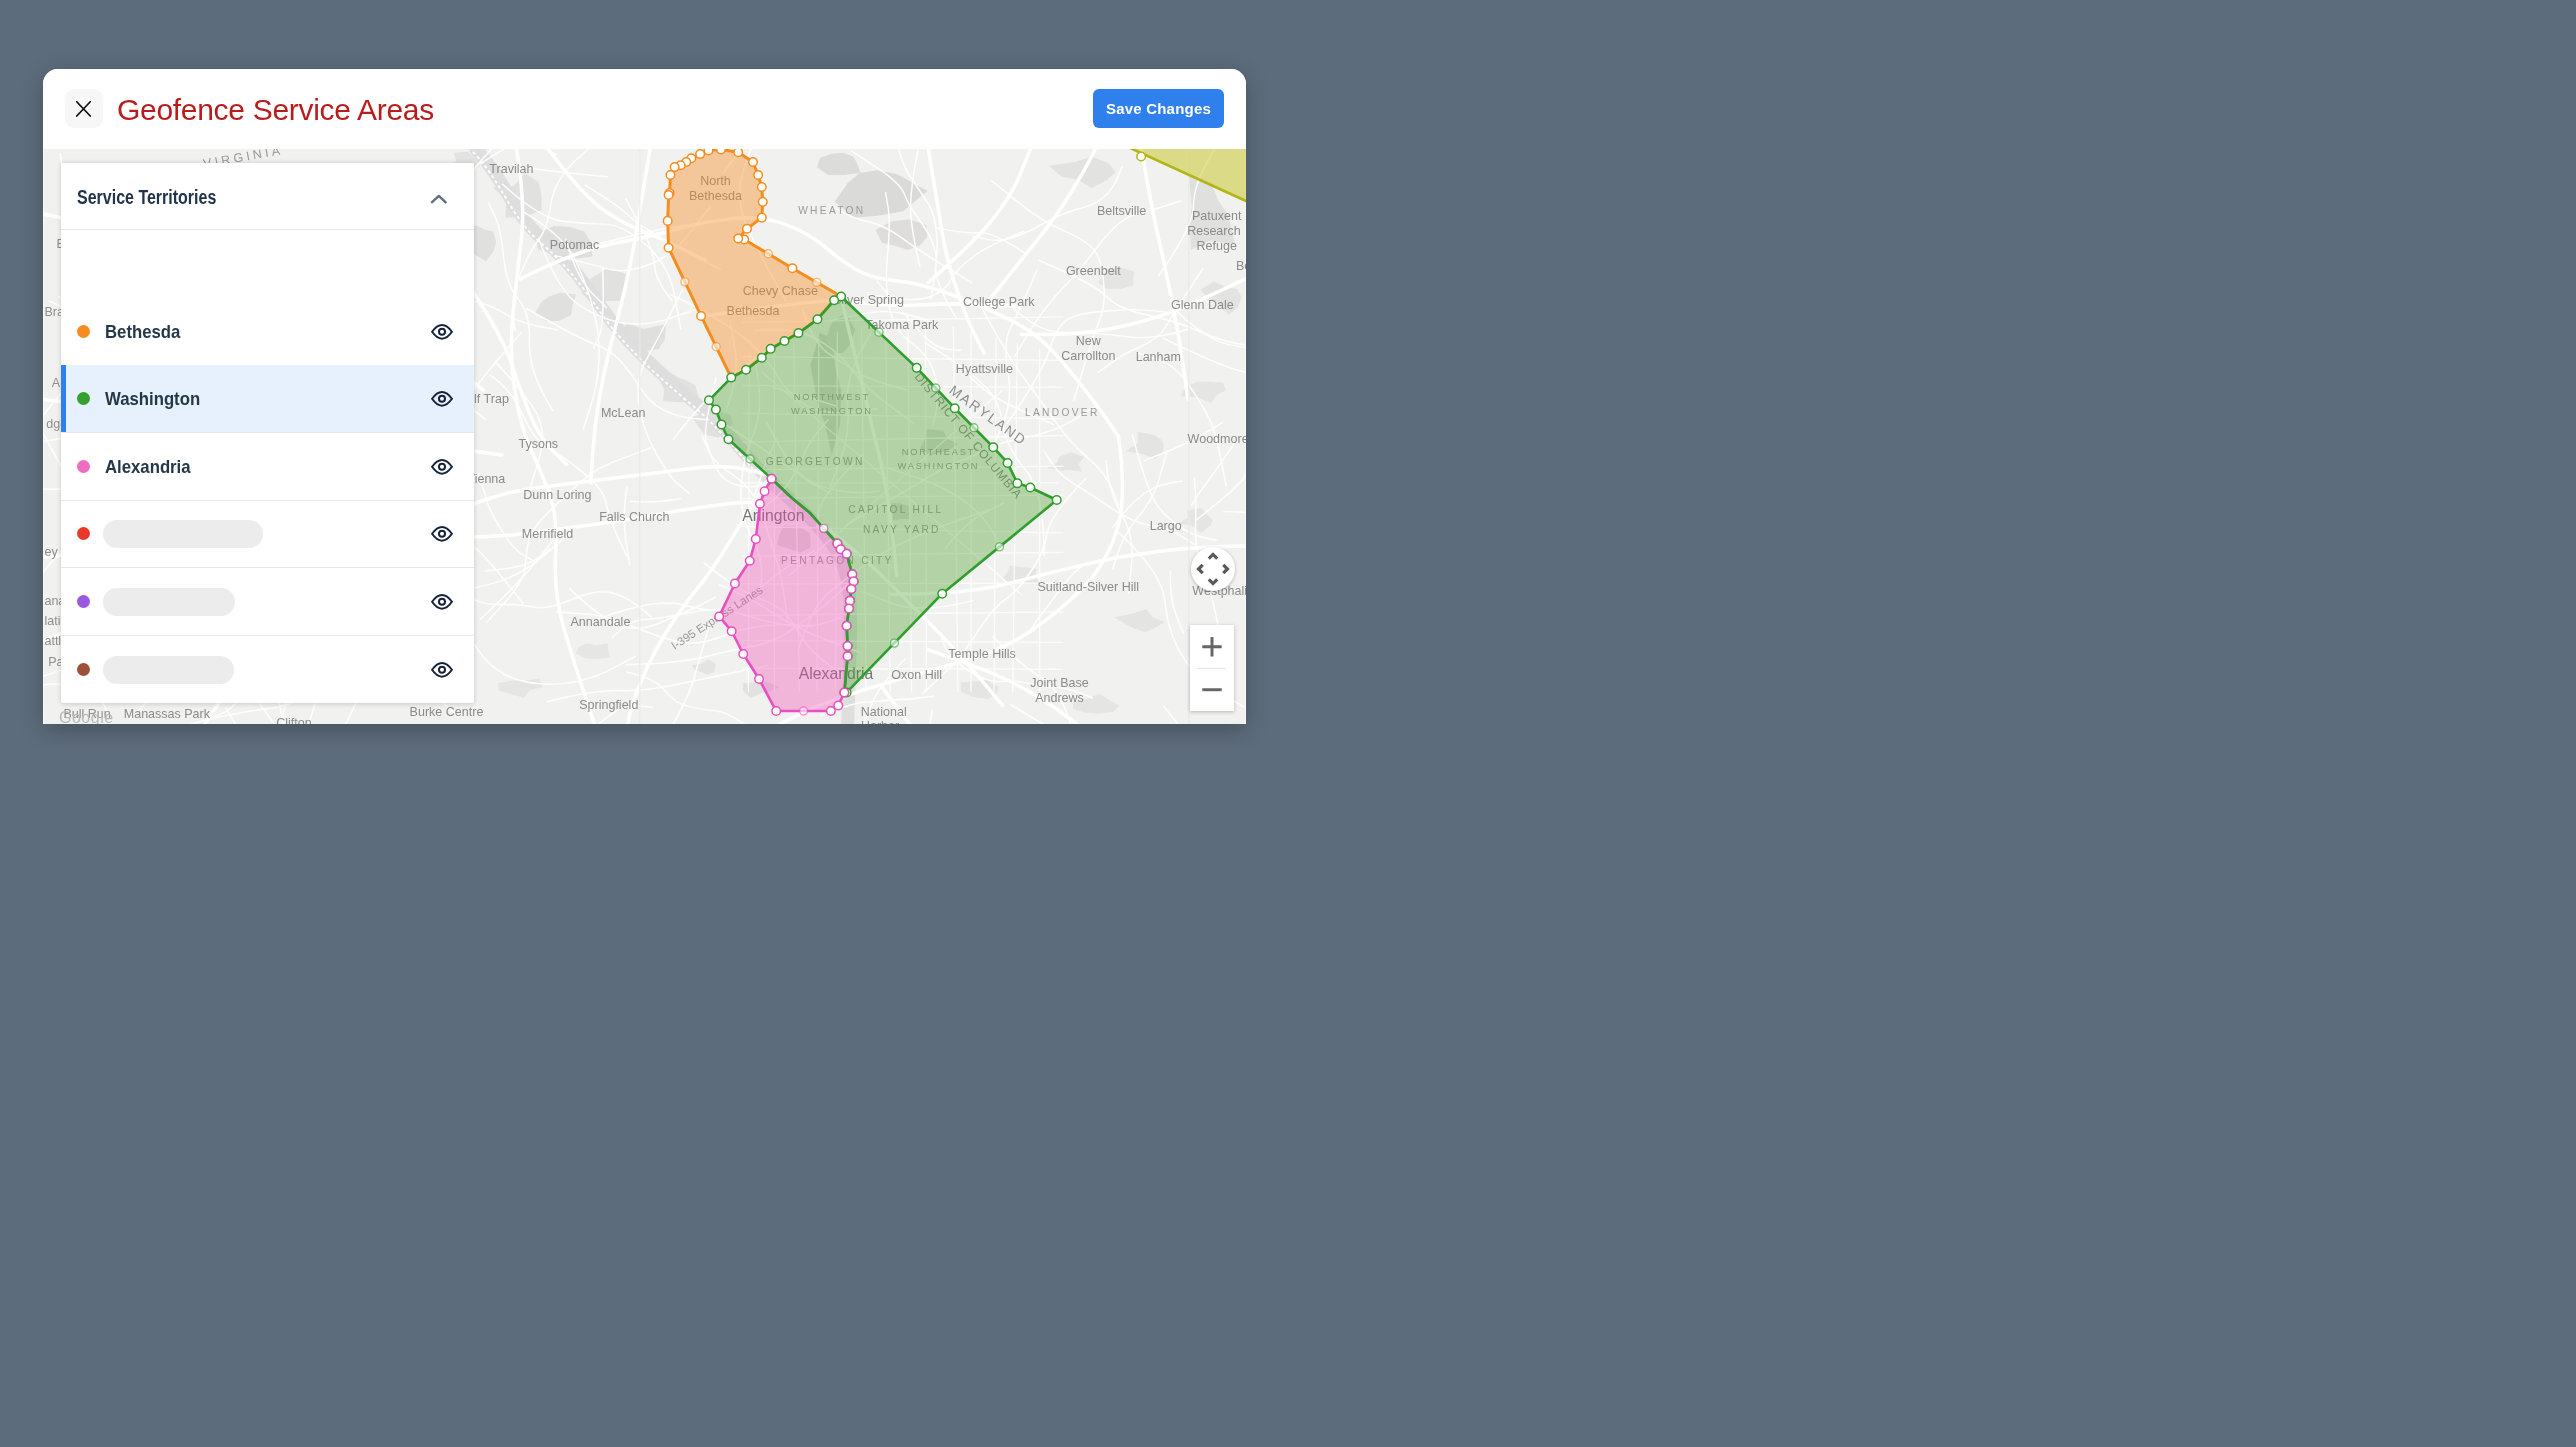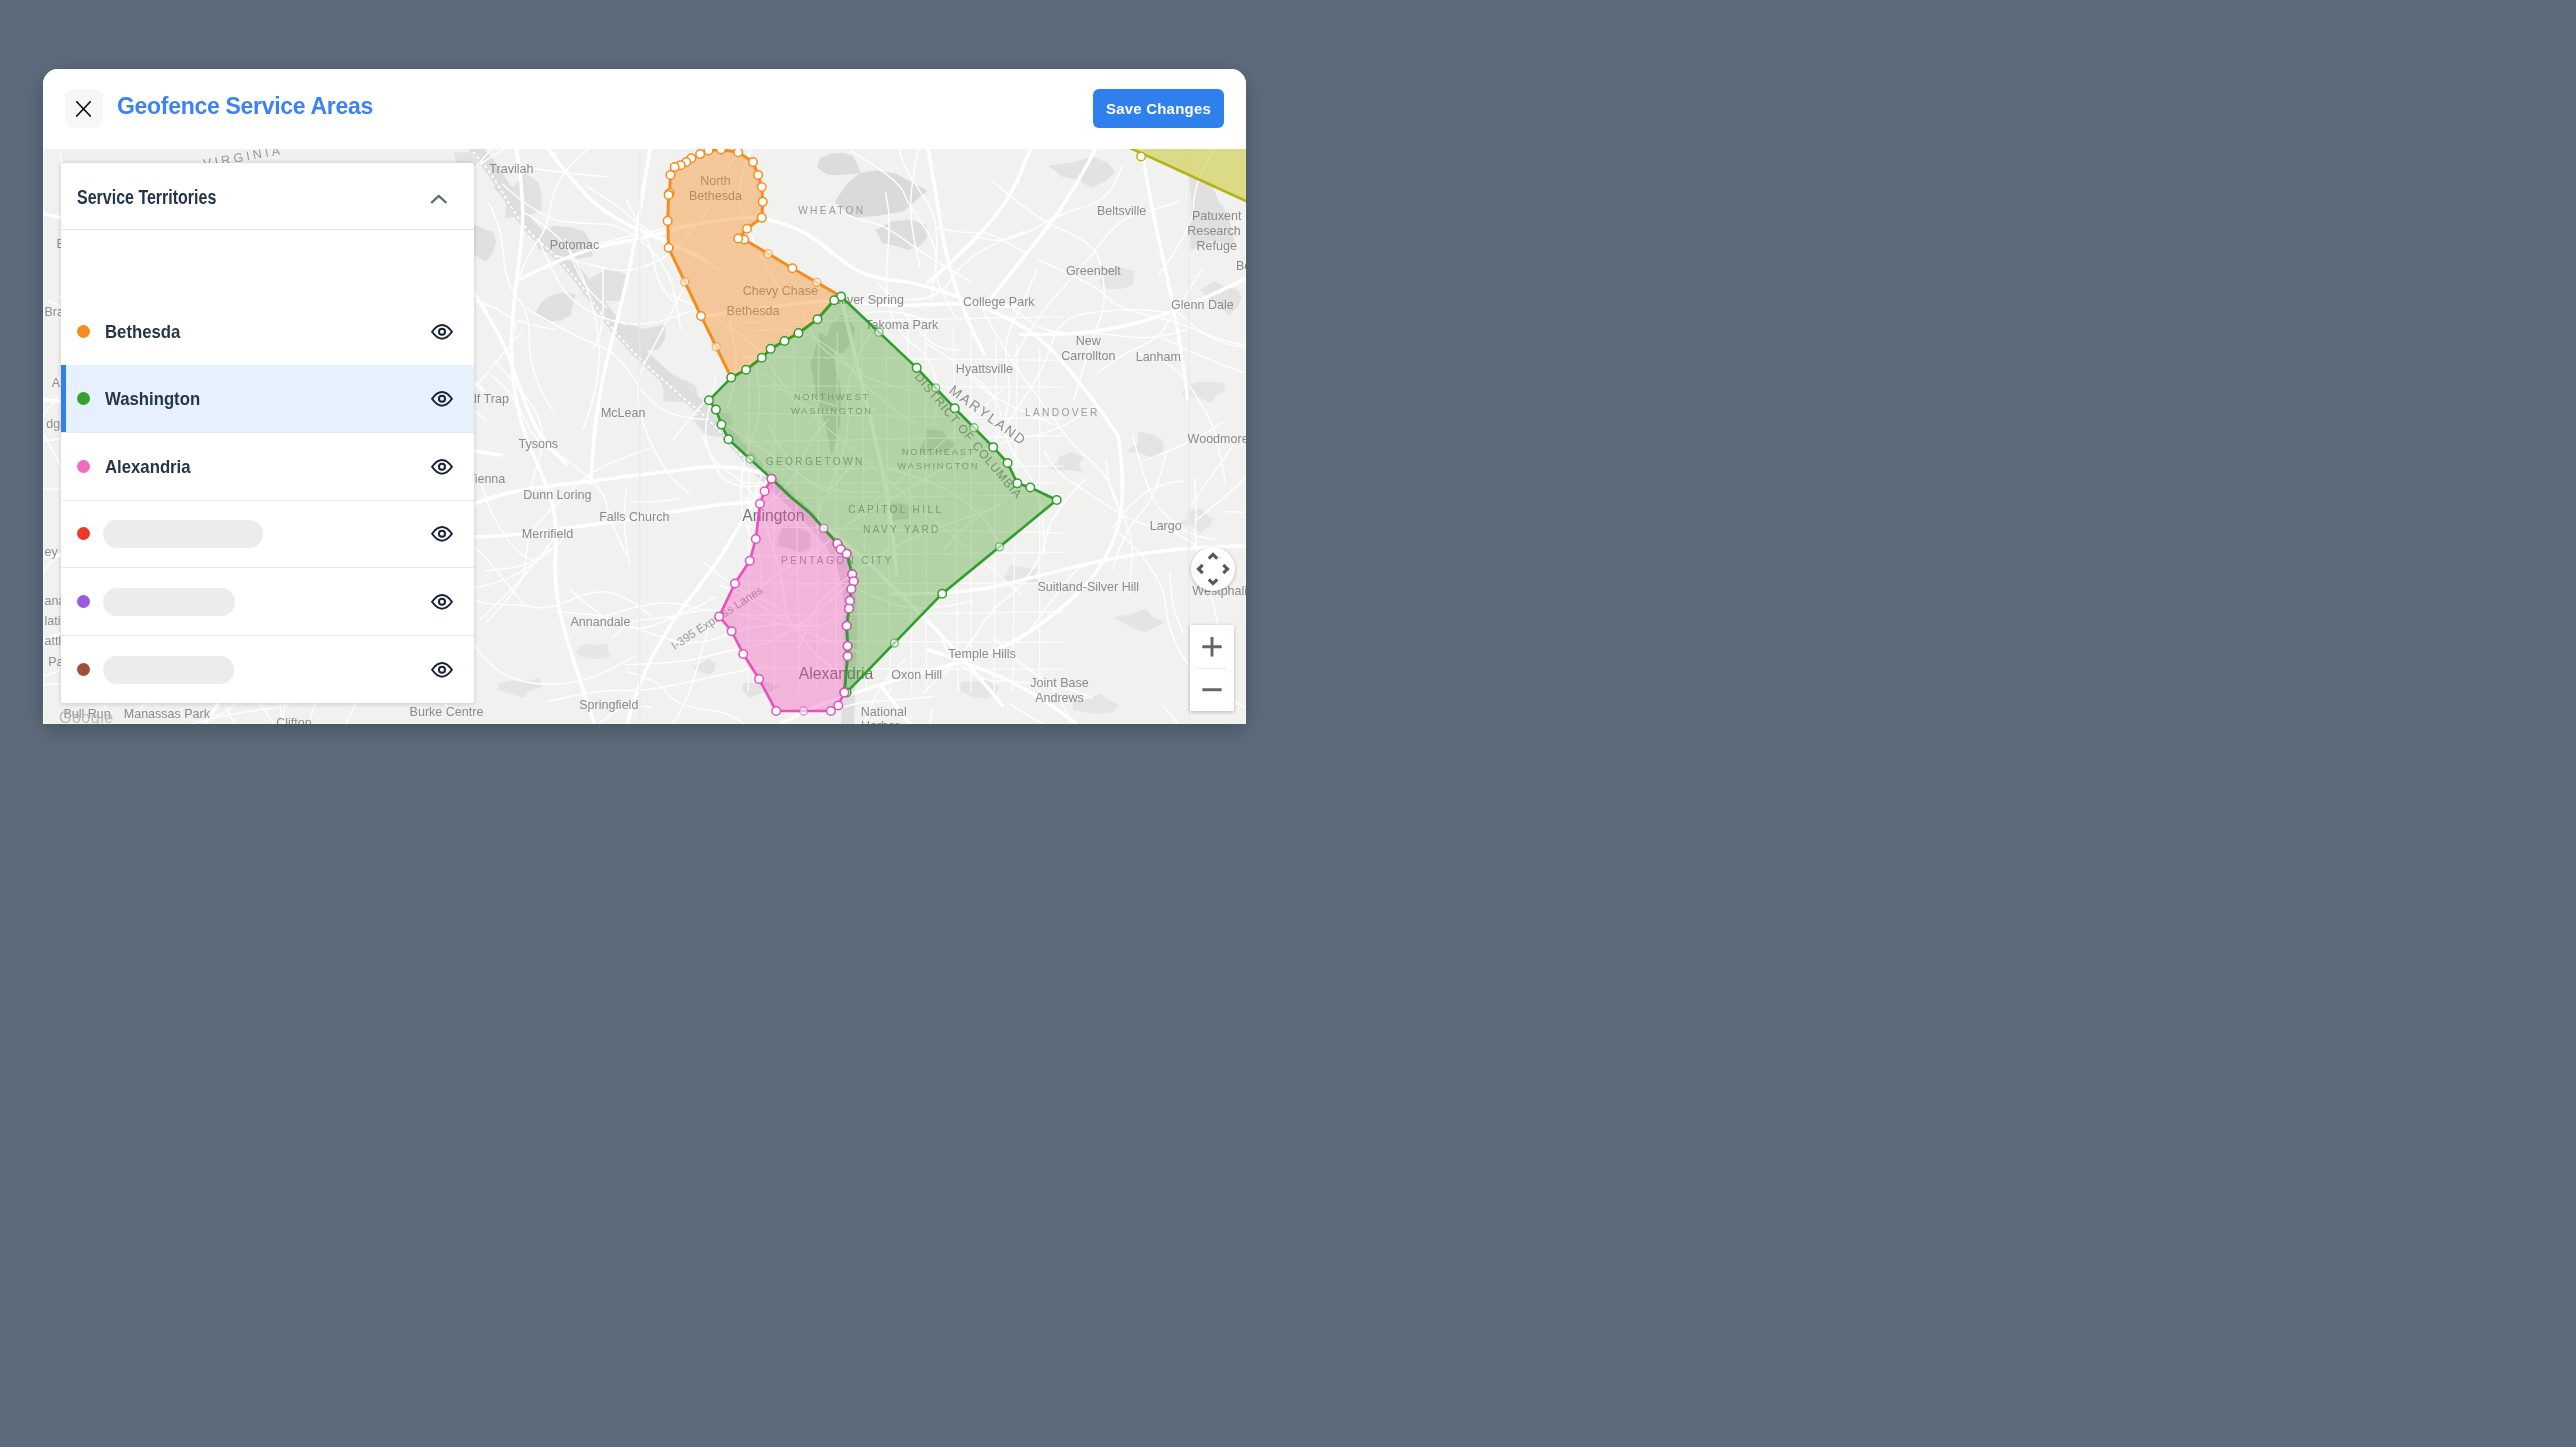--- a/index.html
+++ b/index.html
@@ -1,20 +1,20 @@
 <!DOCTYPE html>
 <html style="font-size:15px"><head><meta charset="utf-8">
 <style>
 *{margin:0;padding:0;box-sizing:border-box}
 html,body{width:1288px;height:724px;overflow:hidden;background:#5d6c7c;font-family:"Liberation Sans",sans-serif}
 #modal{position:absolute;left:43px;top:69px;width:1203px;height:655px;background:#fff;border-radius:15px 15px 0 0;overflow:hidden;box-shadow:0 5.6px 22px rgba(0,0,0,0.25)}
 #header{position:absolute;left:0;top:0;width:100%;height:80px;background:#fff;z-index:5}
 #xbtn{position:absolute;left:22px;top:19.5px;width:38px;height:39px;border-radius:9.3px;background:#f7f7f8}
 #xbtn svg{position:absolute;left:11px;top:12px}
-#title{position:absolute;left:74px;top:24px;font-size:23px;font-weight:bold;color:#3b82f6;letter-spacing:-0.3px}
+#title{position:absolute;left:74px;top:24px;font-size:30px;font-weight:normal;color:#b91c1c;letter-spacing:-0.3px}
 #save{position:absolute;right:22px;top:20.4px;width:131px;height:39px;border-radius:6px;background:#2f80ed;color:#fff;font-size:15px;font-weight:600;text-align:center;line-height:39px;letter-spacing:0.2px}
 #map{position:absolute;left:0;top:80px}
 #panel{position:absolute;left:17.6px;top:94px;width:413px;height:540px;background:#fff;border-radius:2px;box-shadow:0 0.9px 5.6px rgba(0,0,0,0.18);z-index:6;overflow:hidden}
 #phead{position:absolute;left:0;top:0;width:100%;height:67px;border-bottom:0.9px solid #e3e7ea}
 #ptitle{position:absolute;left:16.7px;top:23px;font-size:20px;font-weight:bold;color:#22354a;transform-origin:left center;transform:scaleX(0.8);white-space:nowrap}
 #chev{position:absolute;right:26px;top:31px}
 .row{position:absolute;left:0;width:100%;border-bottom:0.9px solid #e6e9ec}
 .row.sel{background:#e7f1fd}
 .selbar{position:absolute;left:0;top:0;width:5.6px;height:100%;background:#2f80ed}
 .dot{position:absolute;left:16px;top:50%;margin-top:-6.5px;width:13px;height:13px;border-radius:50%}

